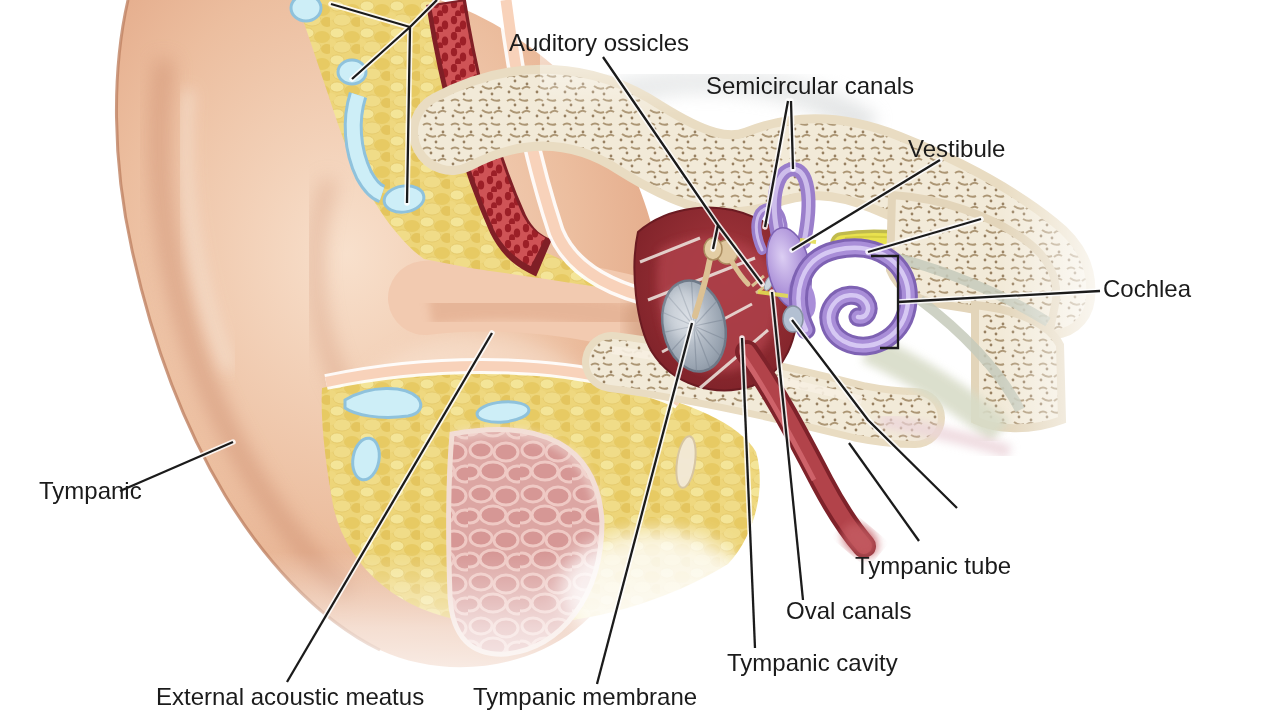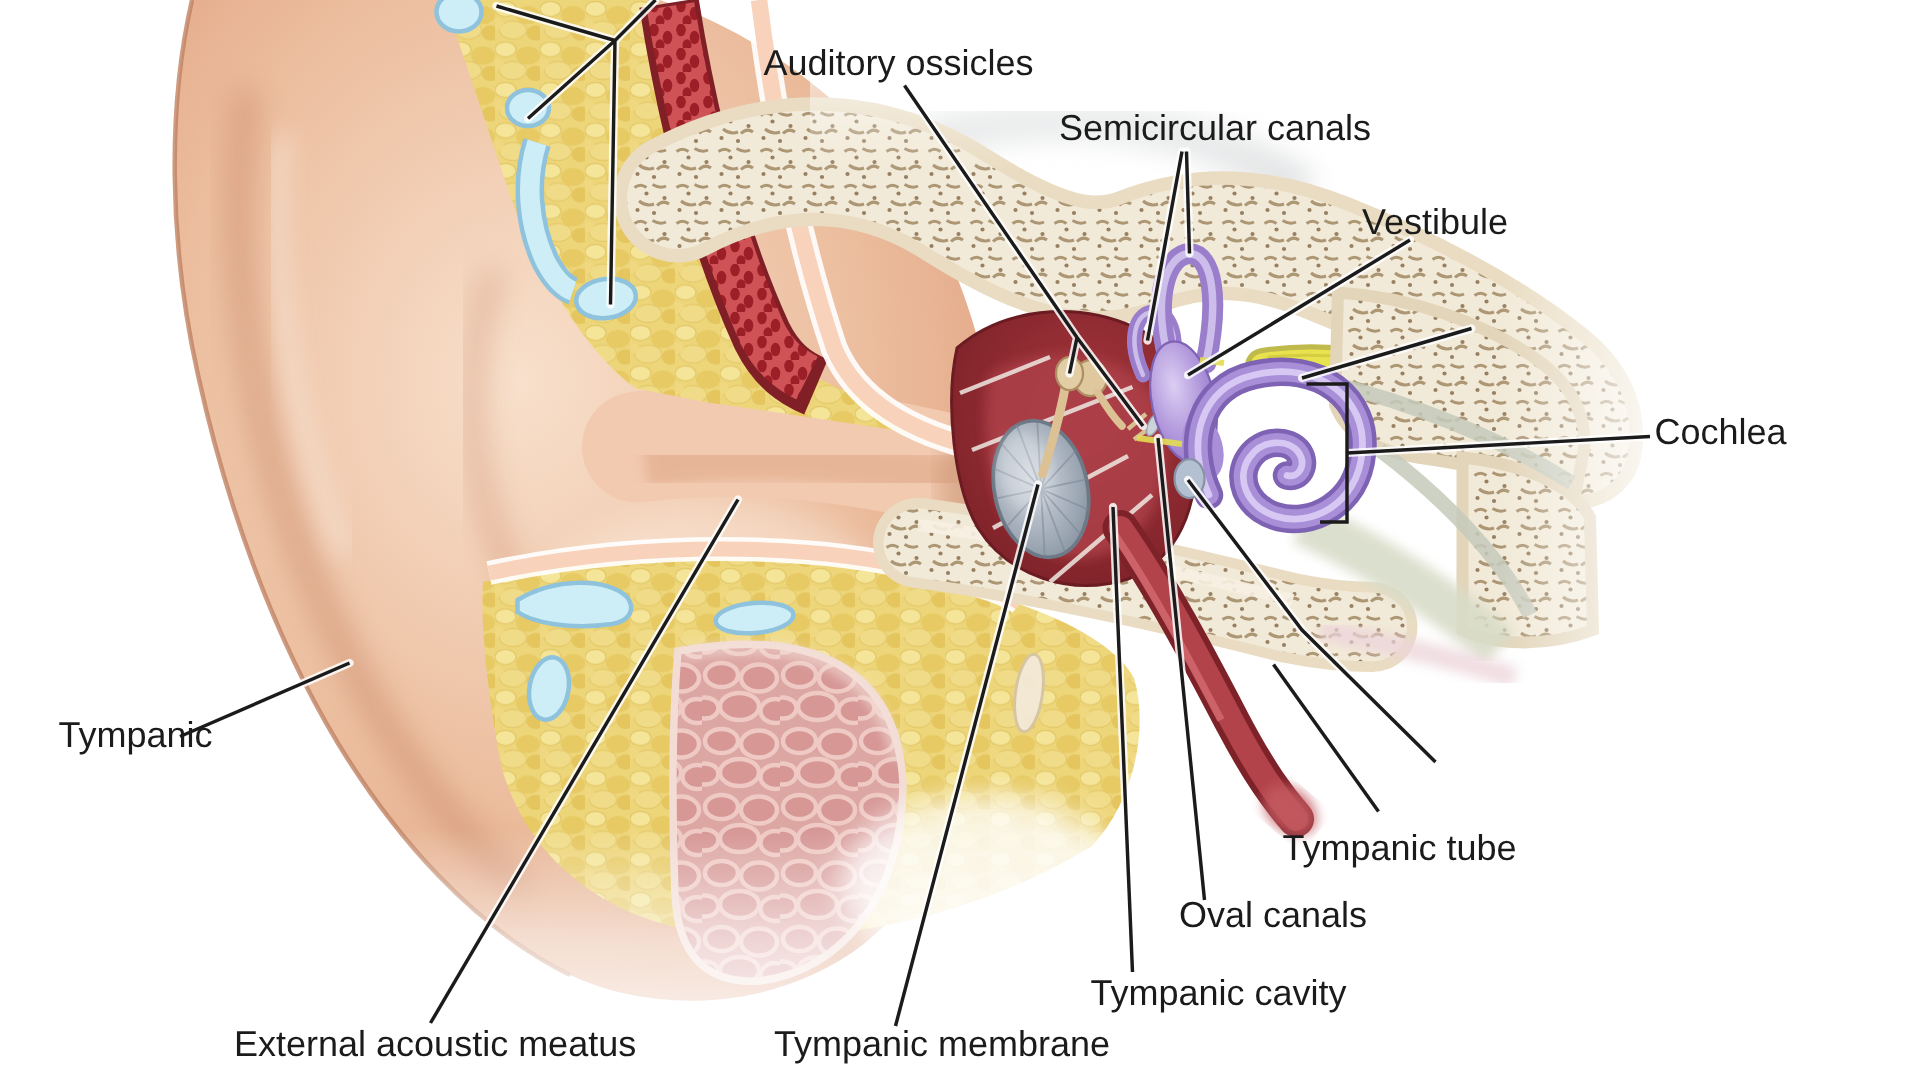--- a/index.html
+++ b/index.html
@@ -290,17 +290,17 @@
   </g>
 </svg>
 
 <div class="label" style="left:509px;top:30px">Auditory ossicles</div>
 <div class="label" style="left:706px;top:73px">Semicircular canals</div>
 <div class="label" style="left:908px;top:136px">Vestibule</div>
 <div class="label" style="left:1103px;top:276px">Cochlea</div>
 <div class="label" style="left:855px;top:553px">Tympanic tube</div>
 <div class="label" style="left:786px;top:598px">Oval canals</div>
 <div class="label" style="left:727px;top:650px">Tympanic cavity</div>
-<div class="label" style="left:516px;top:684px">Tympanic membrane</div>
+<div class="label" style="left:473px;top:684px">Tympanic membrane</div>
 <div class="label" style="left:156px;top:684px">External acoustic meatus</div>
 <div class="label" style="left:39px;top:478px">Tympanic</div>
 
 </div>
 
 </body></html>

